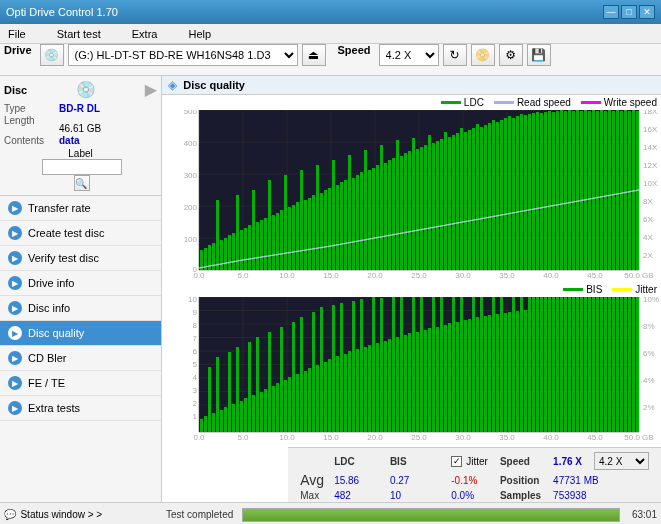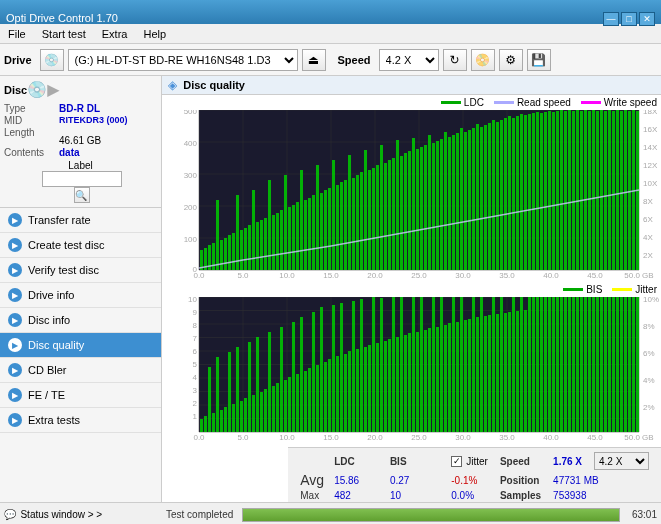--- a/index.html
+++ b/index.html
@@ -4,20 +4,21 @@
   <style>
     * { box-sizing: border-box; margin: 0; padding: 0; }
     body { font-family: 'Segoe UI', Tahoma, sans-serif; font-size: 11px; background: #f0f0f0; width: 661px; height: 524px; overflow: hidden; }
 
     
     .titlebar {
       background: linear-gradient(to bottom, #4a9fd4, #2d7db3);
       color: white;
       height: 22px;
       display: flex;
+      align-items: center;
       justify-content: space-between;
       padding: 12px 6px;
     }
     .titlebar-title { font-size: 11px; font-weight: normal; }
     .titlebar-controls { display: flex; gap: 2px; }
     .titlebar-btn {
       width: 16px; height: 14px;
       background: #5aabde;
       border: 1px solid #1a5e8a;
       color: white;
@@ -27,30 +28,29 @@
     }
 
     
     .menubar {
       background: #f0f0f0;
       height: 20px;
       display: flex;
       align-items: center;
       padding: 0 4px;
       border-bottom: 1px solid #ccc;
-      gap: 8px;
+      gap: 23px;
     }
     .menubar-item { font-size: 11px; padding: 2px 4px; cursor: pointer; }
 
     
     .toolbar {
       background: #f5f5f5;
       height: 32px;
       display: flex;
-      align-items: center;
       padding: 0 4px;
       border-bottom: 1px solid #ccc;
       gap: 4px;
     }
     .toolbar-label { font-size: 11px; font-weight: bold; margin-right: 4px; }
     .drive-select {
       height: 22px;
       border: 1px solid #aaa;
       background: white;
       font-size: 11px;
@@ -90,20 +90,21 @@
       display: flex;
       flex-direction: column;
     }
     .disc-section {
       padding: 4px;
       border-bottom: 1px solid #ccc;
     }
     .disc-header {
       display: flex;
       align-items: center;
+      justify-content: space-between;
       margin-bottom: 4px;
     }
     .disc-title { font-size: 11px; font-weight: bold; }
     .disc-icon { font-size: 16px; color: #555; }
     .disc-info-row {
       display: flex;
       font-size: 10px;
       margin-bottom: 1px;
     }
     .disc-info-label { width: 55px; color: #555; }
@@ -283,24 +284,20 @@
 
     <div class="disc-section">
       <div class="disc-header">
         <span class="disc-title">Disc</span>
         <span class="disc-icon">💿</span>
         <span style="font-size:16px; color:#aaa">▶</span>
       </div>
       <div class="disc-info-row">
         <span class="disc-info-label">Type</span>
         <span class="disc-info-value">BD-R DL</span>
-      </div>
-      <div class="disc-info-row">
-        <span class="disc-info-label">MID</span>
-        <span class="disc-info-value" style="font-size:9px;">RITEKDR3 (000)</span>
       </div>
       <div class="disc-info-row">
         <span class="disc-info-label">Length</span>
         <span class="disc-info-value normal">46.61 GB</span>
       </div>
       <div class="disc-info-row">
         <span class="disc-info-label">Contents</span>
         <span class="disc-info-value">data</span>
       </div>
       <div class="label-row">

